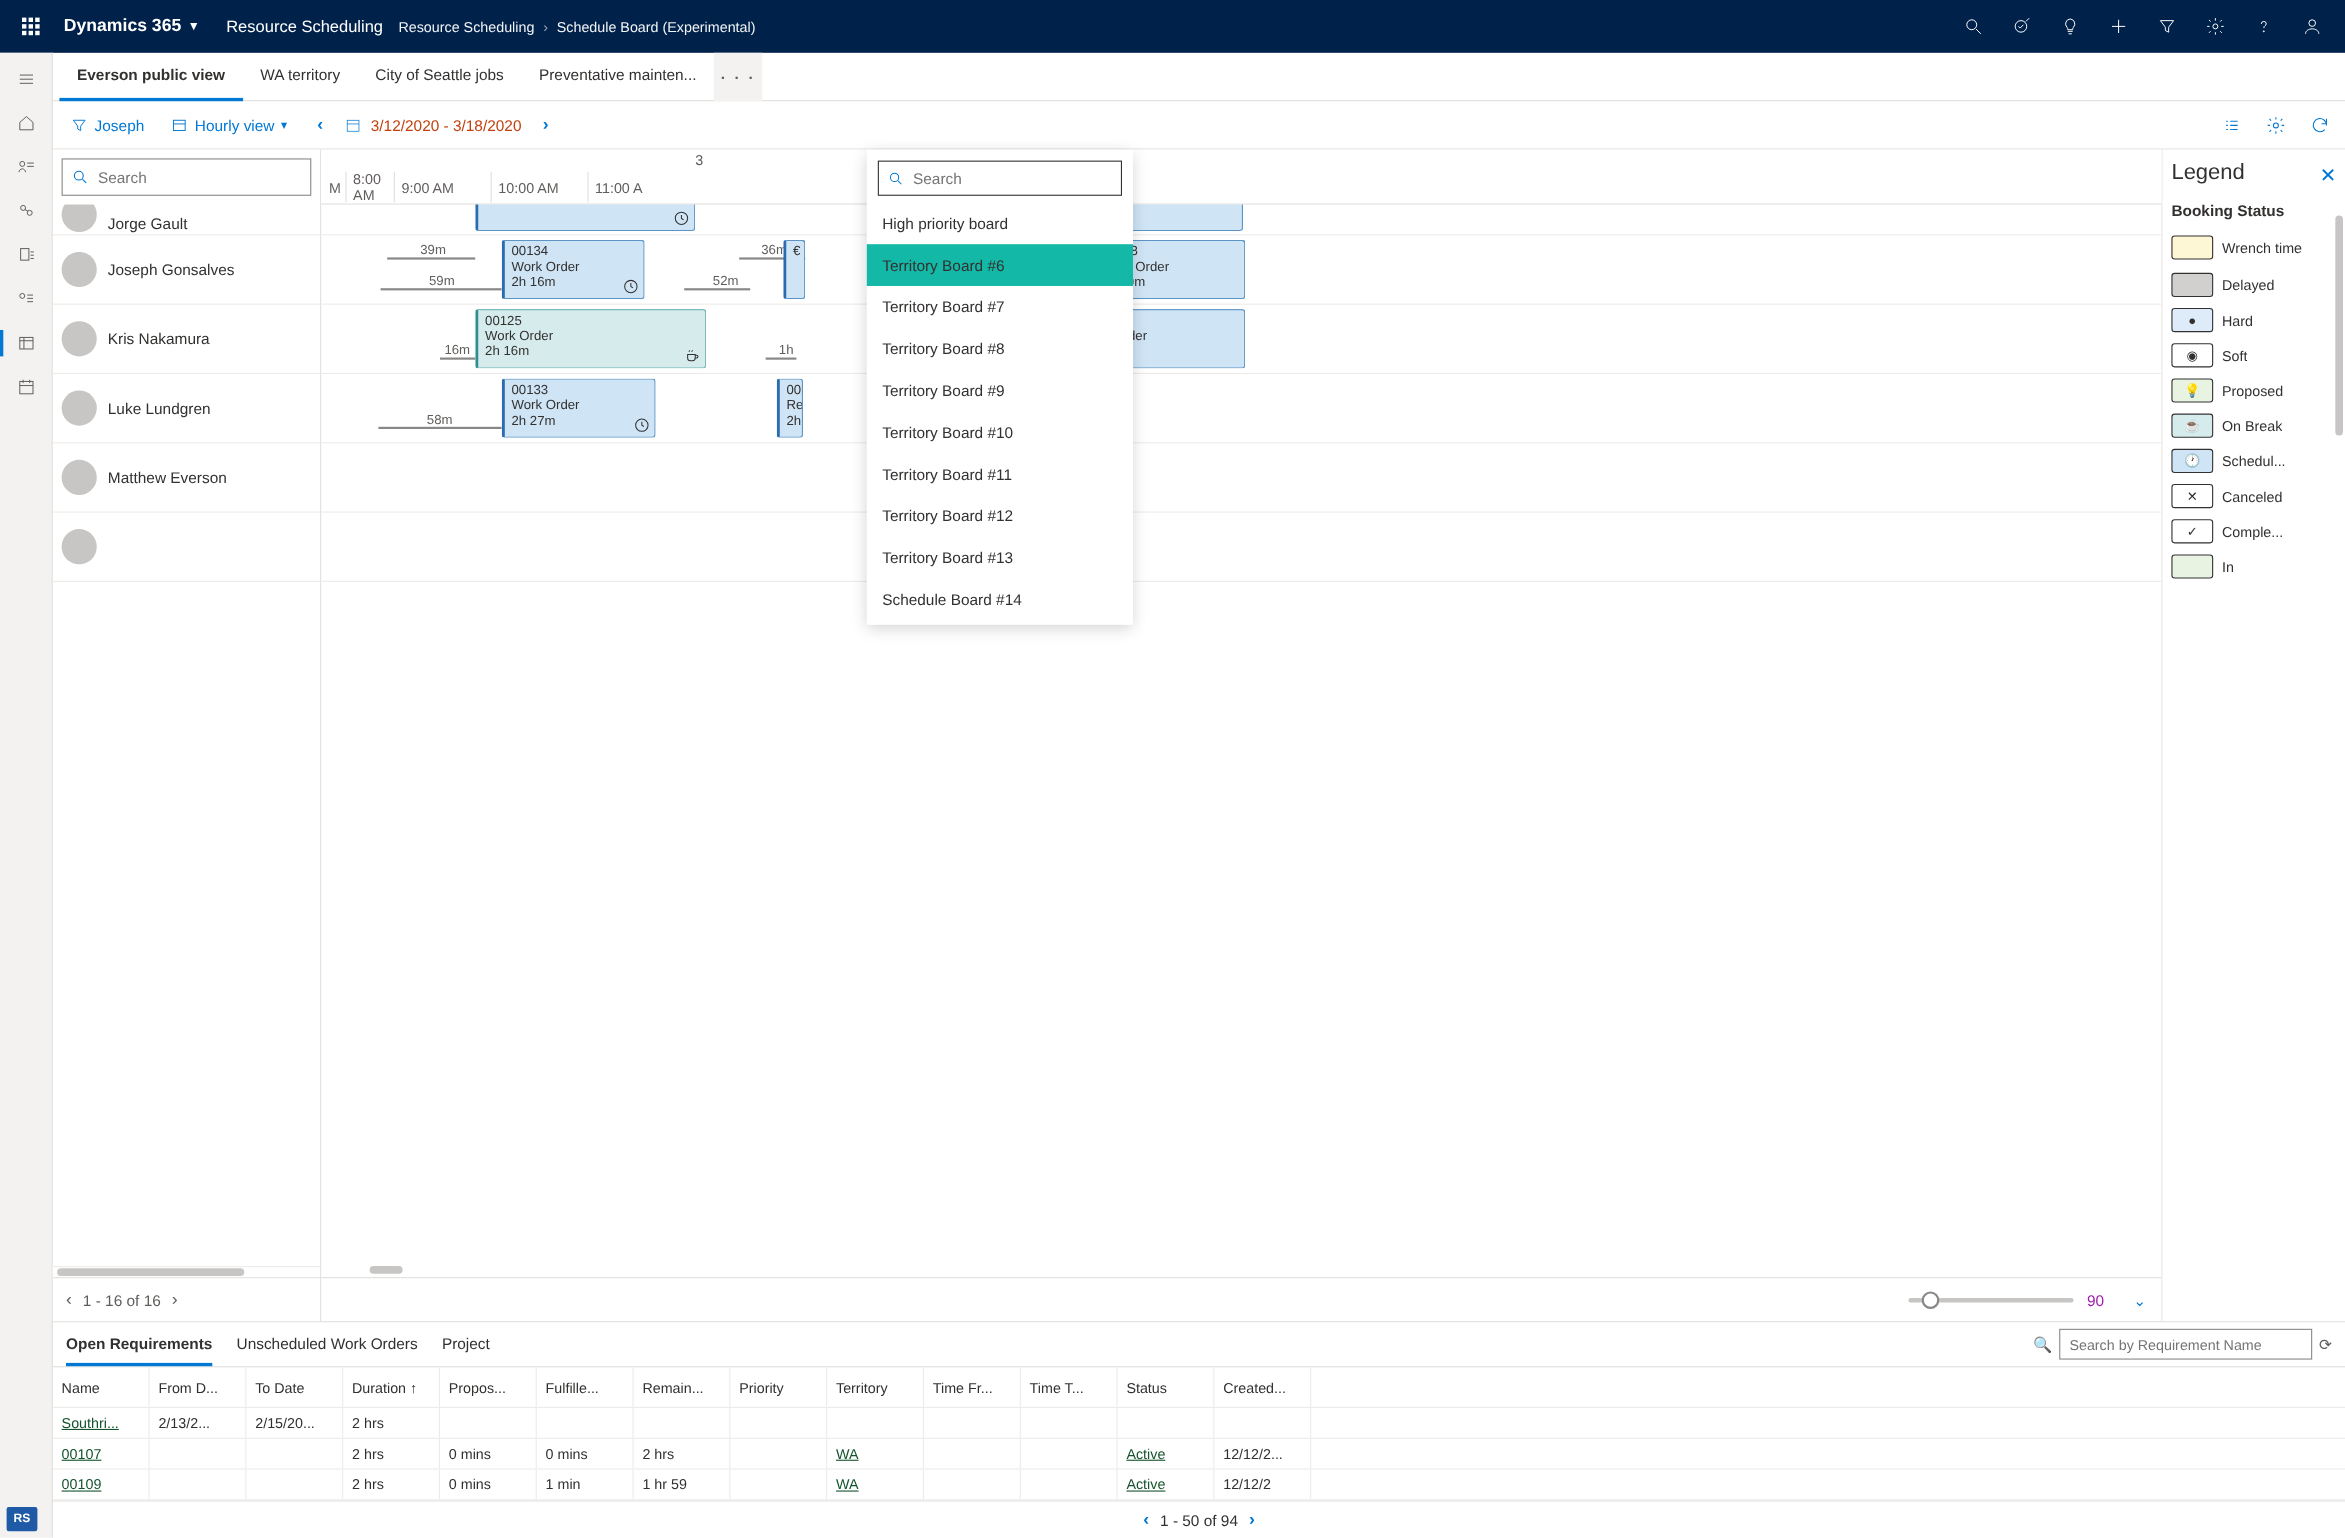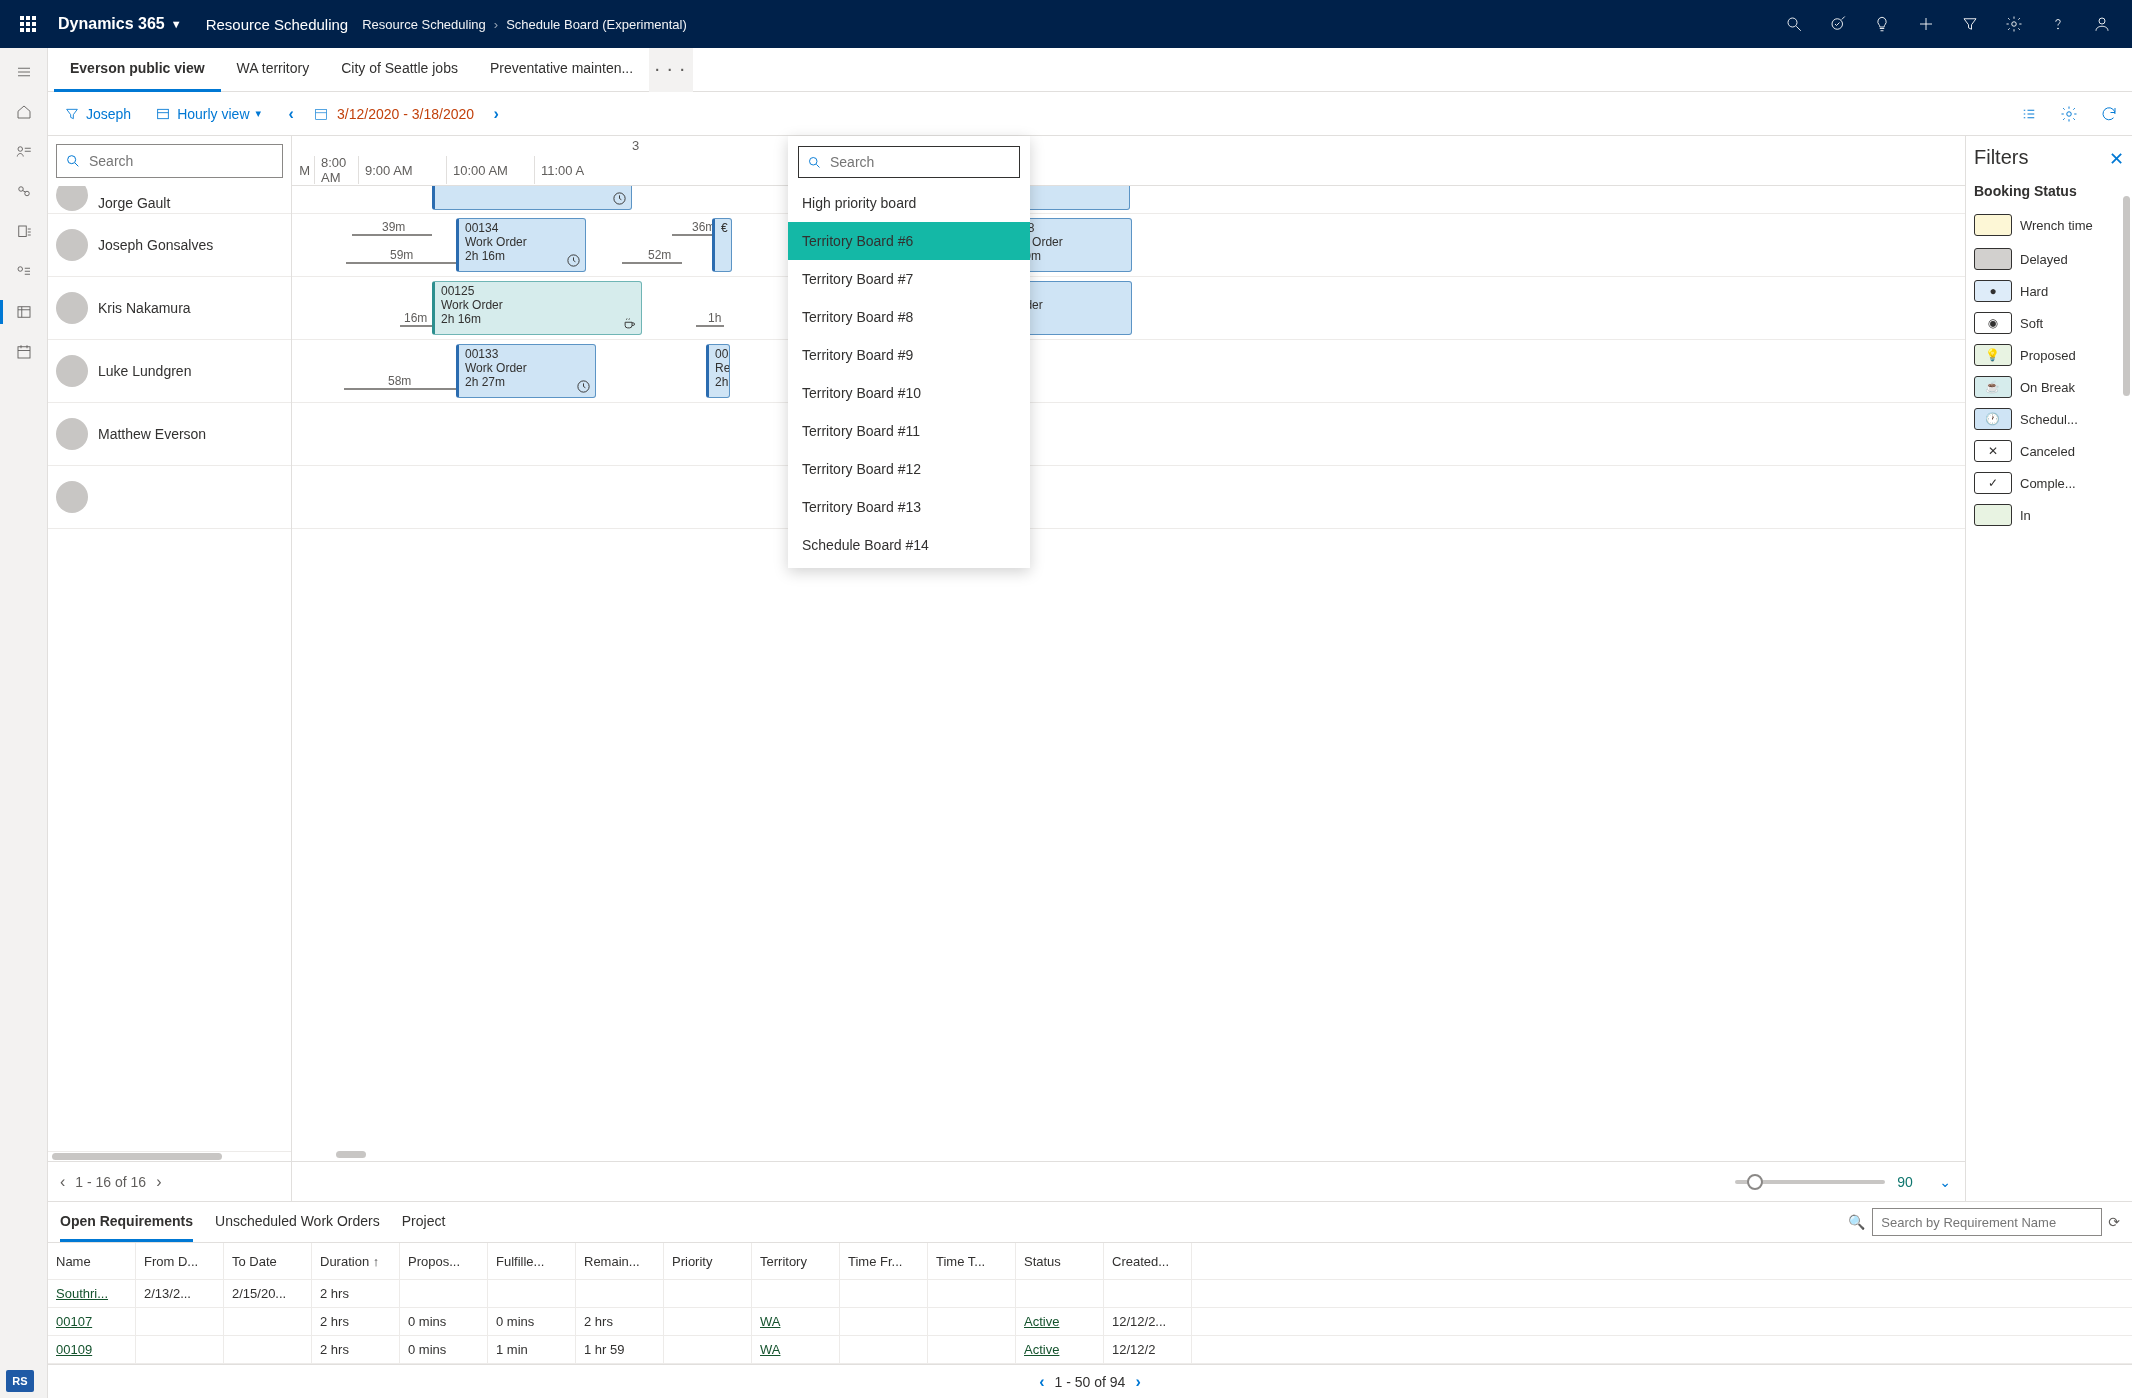--- a/index.html
+++ b/index.html
@@ -61,21 +61,21 @@
 .travel-lbl{position:absolute;top:34px;font-size:12px;color:#605e5c}
 .booking{position:absolute;top:4px;height:54px;background:#cfe4f5;border:1px solid #5c94c5;border-left:3px solid #2b6cb0;border-radius:3px;padding:2px 6px;font-size:12px;color:#323130;overflow:hidden}
 .booking .bid{font-weight:400}
 .booking .btype{display:block}
 .booking .bdur{display:block}
 .booking .bicon{position:absolute;right:4px;bottom:3px;width:15px;height:15px}
 .booking.onbreak{background:#d6ecec;border-color:#6fb5b5;border-left-color:#2d8f8f}
 .timeline-foot{height:40px;border-top:1px solid #e1dfdd;display:flex;align-items:center;justify-content:flex-end;gap:12px;padding:0 14px}
 .slider{width:150px;height:4px;background:#c8c6c4;position:relative;border-radius:2px}
 .slider .thumb{position:absolute;left:12px;top:-6px;width:16px;height:16px;border-radius:50%;background:#fff;border:2px solid #8a8886}
-.zoom-val{width:30px;color:#0f766e}
+.zoom-val{width:30px;color:#a21caf}
 .chev-down{color:#0078d4;cursor:pointer;font-size:14px}
 .legend{width:166px;background:#fff;padding:10px 8px;position:relative}
 .legend h2{font-size:20px;font-weight:400;margin-bottom:14px}
 .legend .close-x{position:absolute;right:8px;top:12px;color:#0078d4;cursor:pointer;font-size:18px}
 .legend h3{font-size:14px;font-weight:600;margin-bottom:8px}
 .legend-items{}
 .li{display:flex;align-items:center;gap:8px;height:32px}
 .swatch{width:38px;height:22px;border:1.5px solid #323130;border-radius:3px;display:flex;align-items:center;justify-content:center;flex-shrink:0}
 .li span.lbl{font-size:13px;overflow:hidden;text-overflow:ellipsis;white-space:nowrap}
 .scroll-ind{position:absolute;right:2px;top:60px;width:7px;height:200px;background:#c8c6c4;border-radius:4px}
@@ -420,21 +420,21 @@
         <div class="timeline-foot">
           <div class="slider">
               <div class="thumb"></div>
             </div>
           <div class="zoom-val">90</div>
           <div class="chev-down">⌄</div>
         </div>
       </div>
 
       <div class="legend">
-        <h2>Filters</h2>
+        <h2>Legend</h2>
         <div class="close-x">✕</div>
         <h3>Booking Status</h3>
         <div class="legend-items" id="legend-items">
             <div class="li" style="height: 36px;">
               <div class="swatch" style="background:#fdf7d6"></div>
               <span class="lbl">Wrench time</span>
             </div>
             <div class="li">
               <div class="swatch" style="background:#d2d0ce"></div>
               <span class="lbl">Delayed</span>

